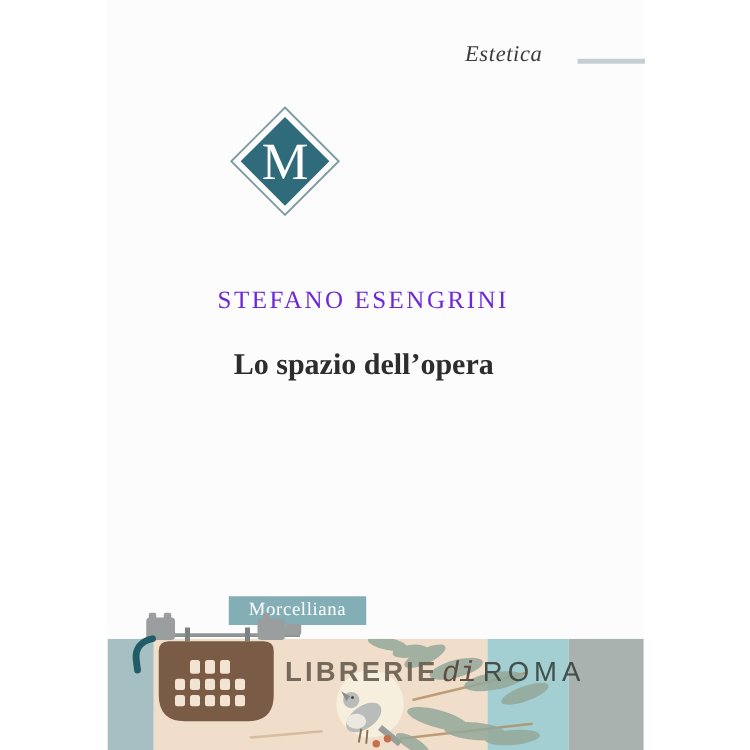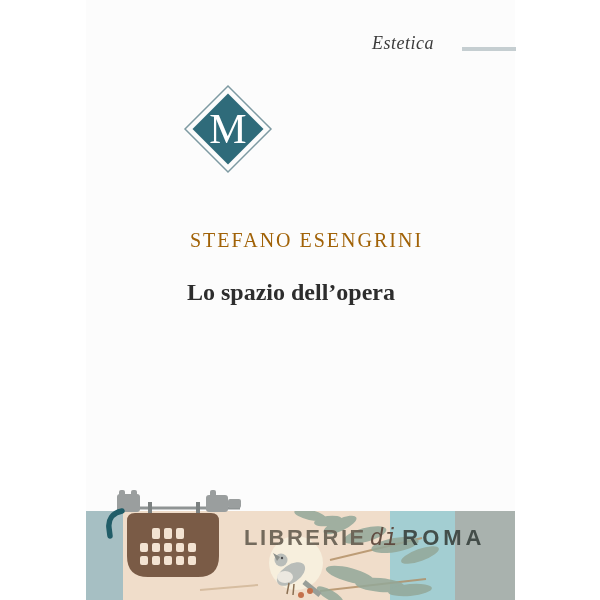--- a/index.html
+++ b/index.html
@@ -15,22 +15,22 @@
   .series-label {
     position:absolute; left:286px; top:33px;
     font-style:italic; font-size:18px; color:#3b3b3b; letter-spacing:0.5px;
   }
   .series-rule {
     position:absolute; left:376px; top:47px; width:54px; height:4px;
     background:#c5ced1;
   }
   .logo { position:absolute; left:97px; top:84px; width:90px; height:90px; }
   .author {
-    position:absolute; left:104px; top:229px;
-    font-size:20px; letter-spacing:2px; color:#a16207; white-space:nowrap;
+    position:absolute; left:88px; top:229px;
+    font-size:20px; letter-spacing:2px; color:#6d28d9; white-space:nowrap;
   }
   .title {
     position:absolute; left:66px; top:279px;
     font-size:24px; font-weight:bold; color:#2d2d2d; white-space:nowrap;margin-left:35px;
   }
   .publisher-band {
     position:absolute; left:97px; top:477px; width:110px; height:23px;
     background:#84aeb6; display:flex; align-items:center; justify-content:center;
   }
   .publisher-band span {
@@ -45,23 +45,23 @@
   .band-tan   { left:37px; width:267px; background:#f0ddca; }
   .band-teal  { left:304px;width:65px;  background:#a3ced2; }
   .band-gray  { left:369px;width:60px;  background:#a9b2ae; }
   .art-svg { position:absolute; left:0; top:0; }
   
   .wm-icon { position:absolute; left:98px; top:490px; width:148px; height:90px; z-index:5; }
   .wm-text {
     position:absolute; left:228px; top:527px; z-index:5;
     font-family:"Liberation Sans", sans-serif; white-space:nowrap; line-height:1;
   }
-  .wm-text .p1 { font-weight:bold; font-size:22px; letter-spacing:2.5px; color:rgba(104,95,82,0.92);margin-left:16px; }
+  .wm-text .p1 { font-weight:bold; font-size:22px; letter-spacing:2.5px; color:rgba(104,95,82,0.92); }
   .wm-text .p2 { font-family:Liberation Mono, monospace; font-style:italic; font-size:23px; color:rgba(90,67,56,0.92); margin:0 5px 0 3px; }
-  .wm-text .p3 { font-weight:bold; font-size:22px; letter-spacing:4px; color:rgba(62,72,67,0.95); }
+  .wm-text .p3 { font-weight:normal; font-size:22px; letter-spacing:4px; color:rgba(62,72,67,0.95); }
 </style>
 </head>
 <body>
 
 <div class="canvas">
 
   <div class="cover">
 
     <div class="series-label">Estetica</div>
     <div class="series-rule"></div>
@@ -69,20 +69,23 @@
     <svg class="logo" viewBox="0 0 90 90">
       <polygon points="45,2 88,45 45,88 2,45" fill="none" stroke="#7e9aa2" stroke-width="1.5"></polygon>
       <polygon points="45,9.5 80.5,45 45,80.5 9.5,45" fill="#2f6b7a"></polygon>
       <text x="45" y="59" text-anchor="middle" font-size="42" fill="#ffffff" font-family="Liberation Serif, serif">M</text>
     </svg>
 
     <div class="author">STEFANO ESENGRINI</div>
 
     <div class="title">Lo spazio dell’opera</div>
 
+    <div class="publisher-band">
+      <span>Morcelliana</span>
+    </div>
 
     <div class="art-strip">
       <div class="band band-left"></div>
       <div class="band band-tan"></div>
       <div class="band band-teal"></div>
       <div class="band band-gray"></div>
 
       <svg class="art-svg" width="429" height="89" viewBox="0 0 429 89">
 
         <circle cx="210" cy="52" r="27" fill="#f7efdd" opacity="0.95"></circle>

